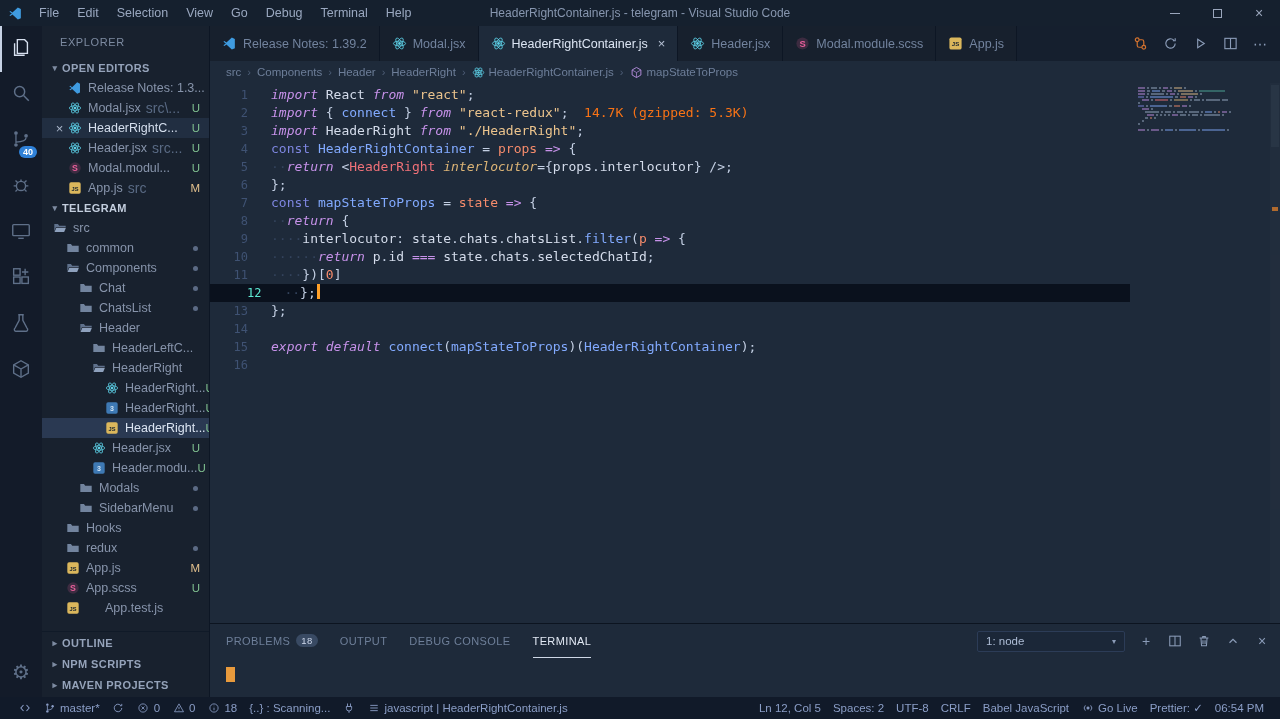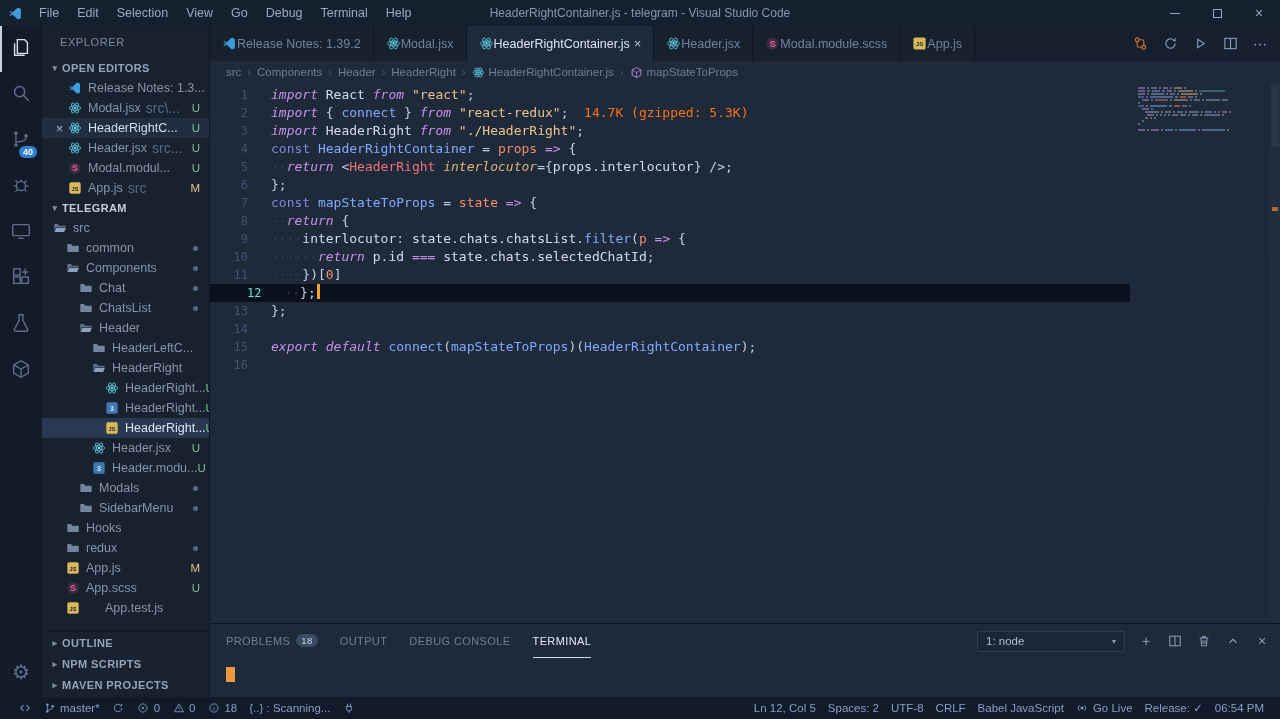--- a/index.html
+++ b/index.html
@@ -52,21 +52,21 @@
   .tree-row.selected{background:#2a3952;color:#dbe4f2;}
   .bottom-sections{margin-top:auto;border-top:1px solid #101a28;padding-bottom:2px;}
   .bottom-sections .sec-head{height:21px;}
 
   
   .editor-col{flex:1;display:flex;flex-direction:column;min-width:0;}
 
   
   .tabbar{flex:0 0 35px;background:#151f2e;display:flex;align-items:stretch;}
   .tabs{display:flex;}
-  .tab{display:inline-flex;align-items:center;gap:0;padding:0 12px;font-size:12.5px;color:#72839e;background:#17202d;border-right:1px solid #0d1624;}
+  .tab{display:inline-flex;align-items:center;gap:6px;padding:0 12px;font-size:12.5px;color:#72839e;background:#17202d;border-right:1px solid #0d1624;}
   .tab.active{background:#1e2a3a;color:#dce5f3;}
   .tab .icon{display:inline-flex;width:15px;height:15px;}
   .tab .icon svg{width:15px;height:15px;}
   .tab-close{margin-left:4px;color:#b6c1d4;font-size:13px;}
   .editor-actions{margin-left:auto;display:flex;align-items:center;gap:14px;padding-right:12px;color:#8b9cb8;}
   .editor-actions .icon{display:inline-flex;width:16px;height:16px;align-items:center;justify-content:center;font-size:14px;}
   .editor-actions .icon svg{width:15px;height:15px;}
 
   
   .breadcrumbs{flex:0 0 22px;background:#1e2a3a;display:flex;align-items:center;padding-left:14px;font-size:11.5px;color:#6d7e99;}
@@ -1007,20 +1007,28 @@
         <span class="sb-item">
           <span>{..} : Scanning...</span>
         </span>
         <span class="sb-item">
           <span class="icon">
             <svg viewBox="0 0 16 16" fill="none" stroke="currentColor" stroke-width="1.2">
               <path d="M6 2v4M10 2v4M4.5 6h7v2.5a3.5 3.5 0 01-7 0zM8 12v2.5"></path>
             </svg>
           </span>
         </span>
+        <span class="sb-item">
+          <span class="icon">
+            <svg viewBox="0 0 16 16" stroke="currentColor" stroke-width="1.2">
+              <path d="M3 4.5h10M3 8h10M3 11.5h10"></path>
+            </svg>
+          </span>
+          <span>javascript | HeaderRightContainer.js</span>
+        </span>
       </div>
     <div class="sb-right" id="status-right">
         <span class="sb-item">
           <span>Ln 12, Col 5</span>
         </span>
         <span class="sb-item">
           <span>Spaces: 2</span>
         </span>
         <span class="sb-item">
           <span>UTF-8</span>
@@ -1034,21 +1042,21 @@
         <span class="sb-item">
           <span class="icon">
             <svg viewBox="0 0 16 16" fill="none" stroke="currentColor" stroke-width="1.2">
               <circle cx="8" cy="8" r="1.5" fill="currentColor"></circle>
               <path d="M4.5 11.5a5 5 0 010-7M11.5 4.5a5 5 0 010 7"></path>
             </svg>
           </span>
           <span>Go Live</span>
         </span>
         <span class="sb-item">
-          <span>Release: ✓</span>
+          <span>Prettier: ✓</span>
         </span>
         <span class="sb-item">
           <span>06:54 PM</span>
         </span>
       </div>
   </div>
 
 </div>
 
 </body></html>

